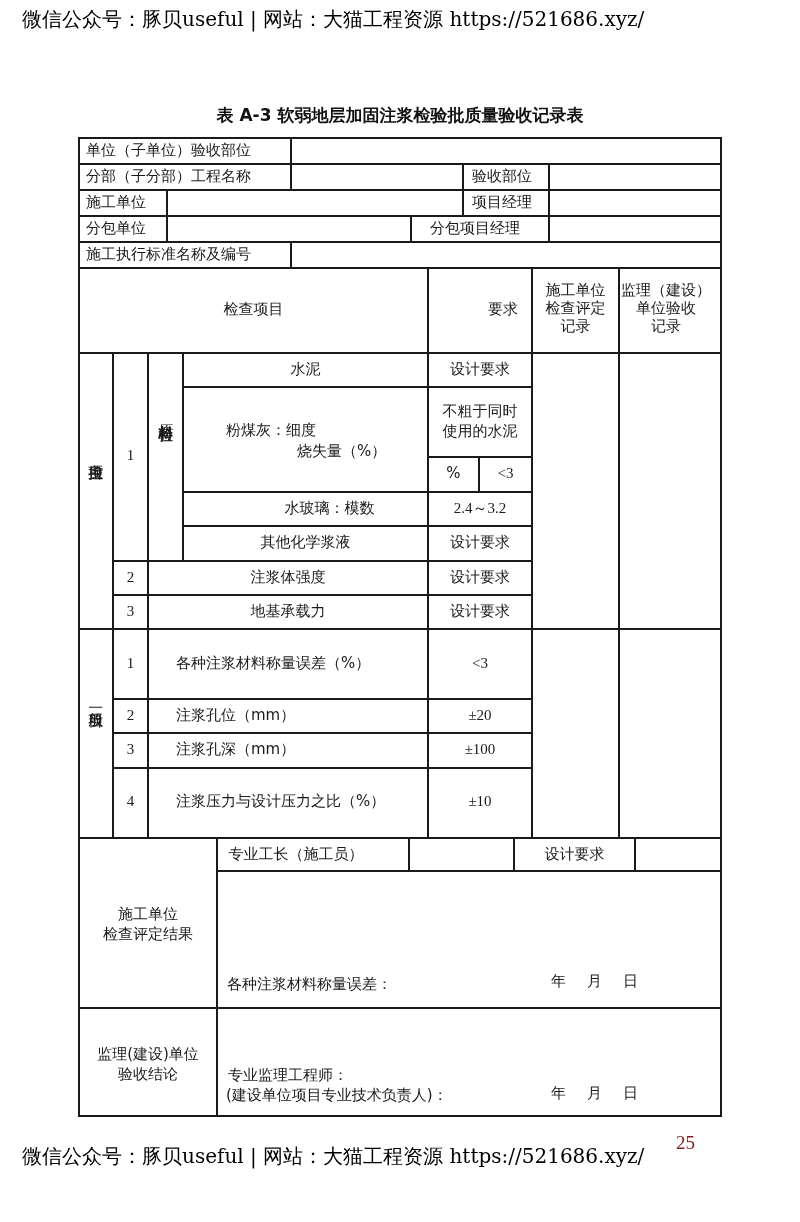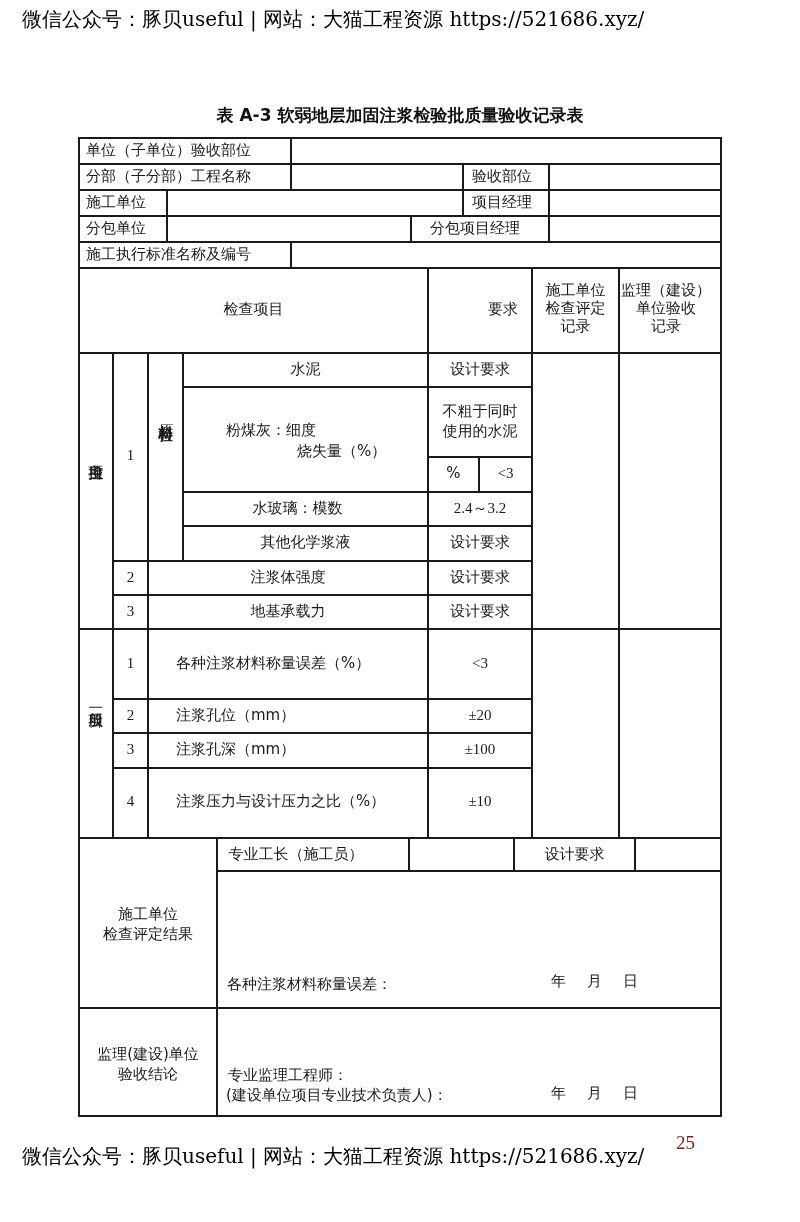--- a/index.html
+++ b/index.html
@@ -100,21 +100,21 @@
 
   <div class="t" style="left:226px;top:421px;">粉煤灰：细度</div>
   <div class="t" style="left:297px;top:442px;">烧失量（%）</div>
   <div class="t c" style="left:429px;top:402px;width:102px;line-height:1.3;">
     <div>不粗于同时</div>
     <div>使用的水泥</div>
   </div>
   <div class="t c" style="left:429px;top:464px;width:49px;">%</div>
   <div class="t c mono" style="left:480px;top:464px;width:51px;">&lt;3</div>
 
-  <div class="t c" style="left:176px;top:499px;width:243px;">水玻璃：模数</div>
+  <div class="t c" style="left:184px;top:499px;width:243px;padding-left:24px;">水玻璃：模数</div>
   <div class="t c mono" style="left:429px;top:499px;width:102px;">2.4～3.2</div>
 
   <div class="t c" style="left:184px;top:533px;width:243px;">其他化学浆液</div>
   <div class="t c" style="left:429px;top:533px;width:102px;">设计要求</div>
 
   <div class="t c mono" style="left:114px;top:568px;width:33px;">2</div>
   <div class="t c" style="left:149px;top:568px;width:278px;">注浆体强度</div>
   <div class="t c" style="left:429px;top:568px;width:102px;">设计要求</div>
 
   <div class="t c mono" style="left:114px;top:602px;width:33px;">3</div>

